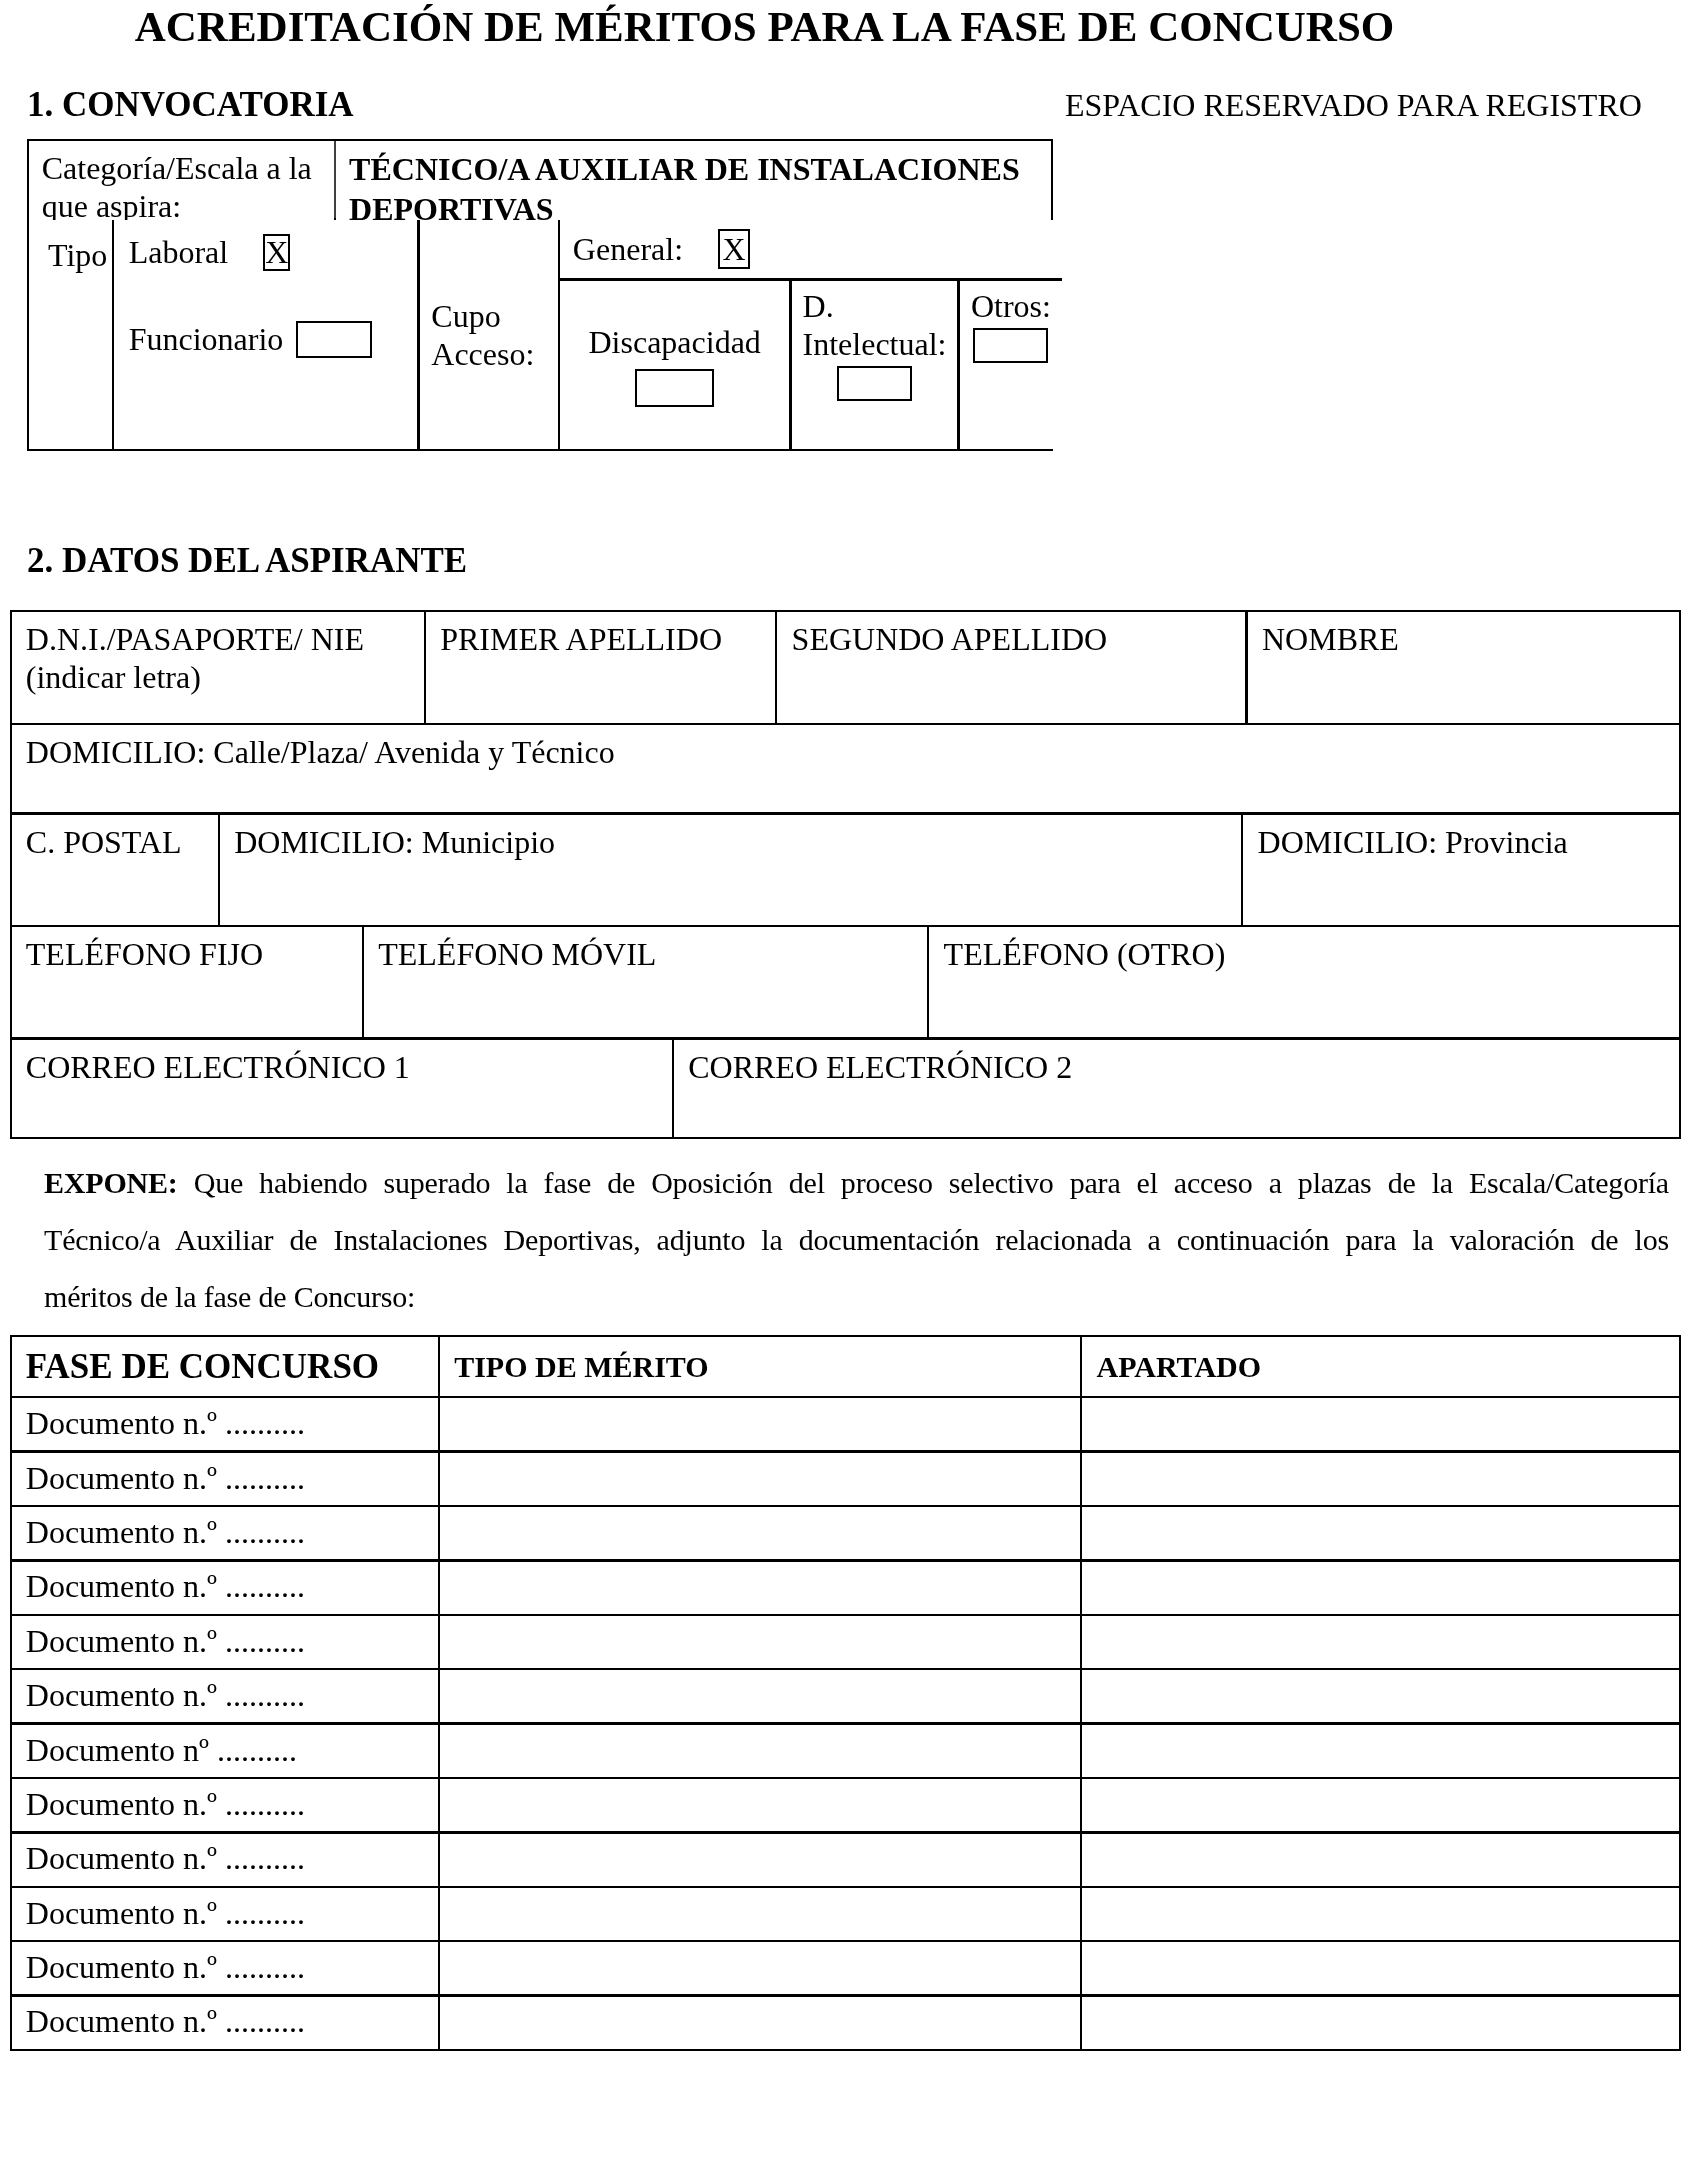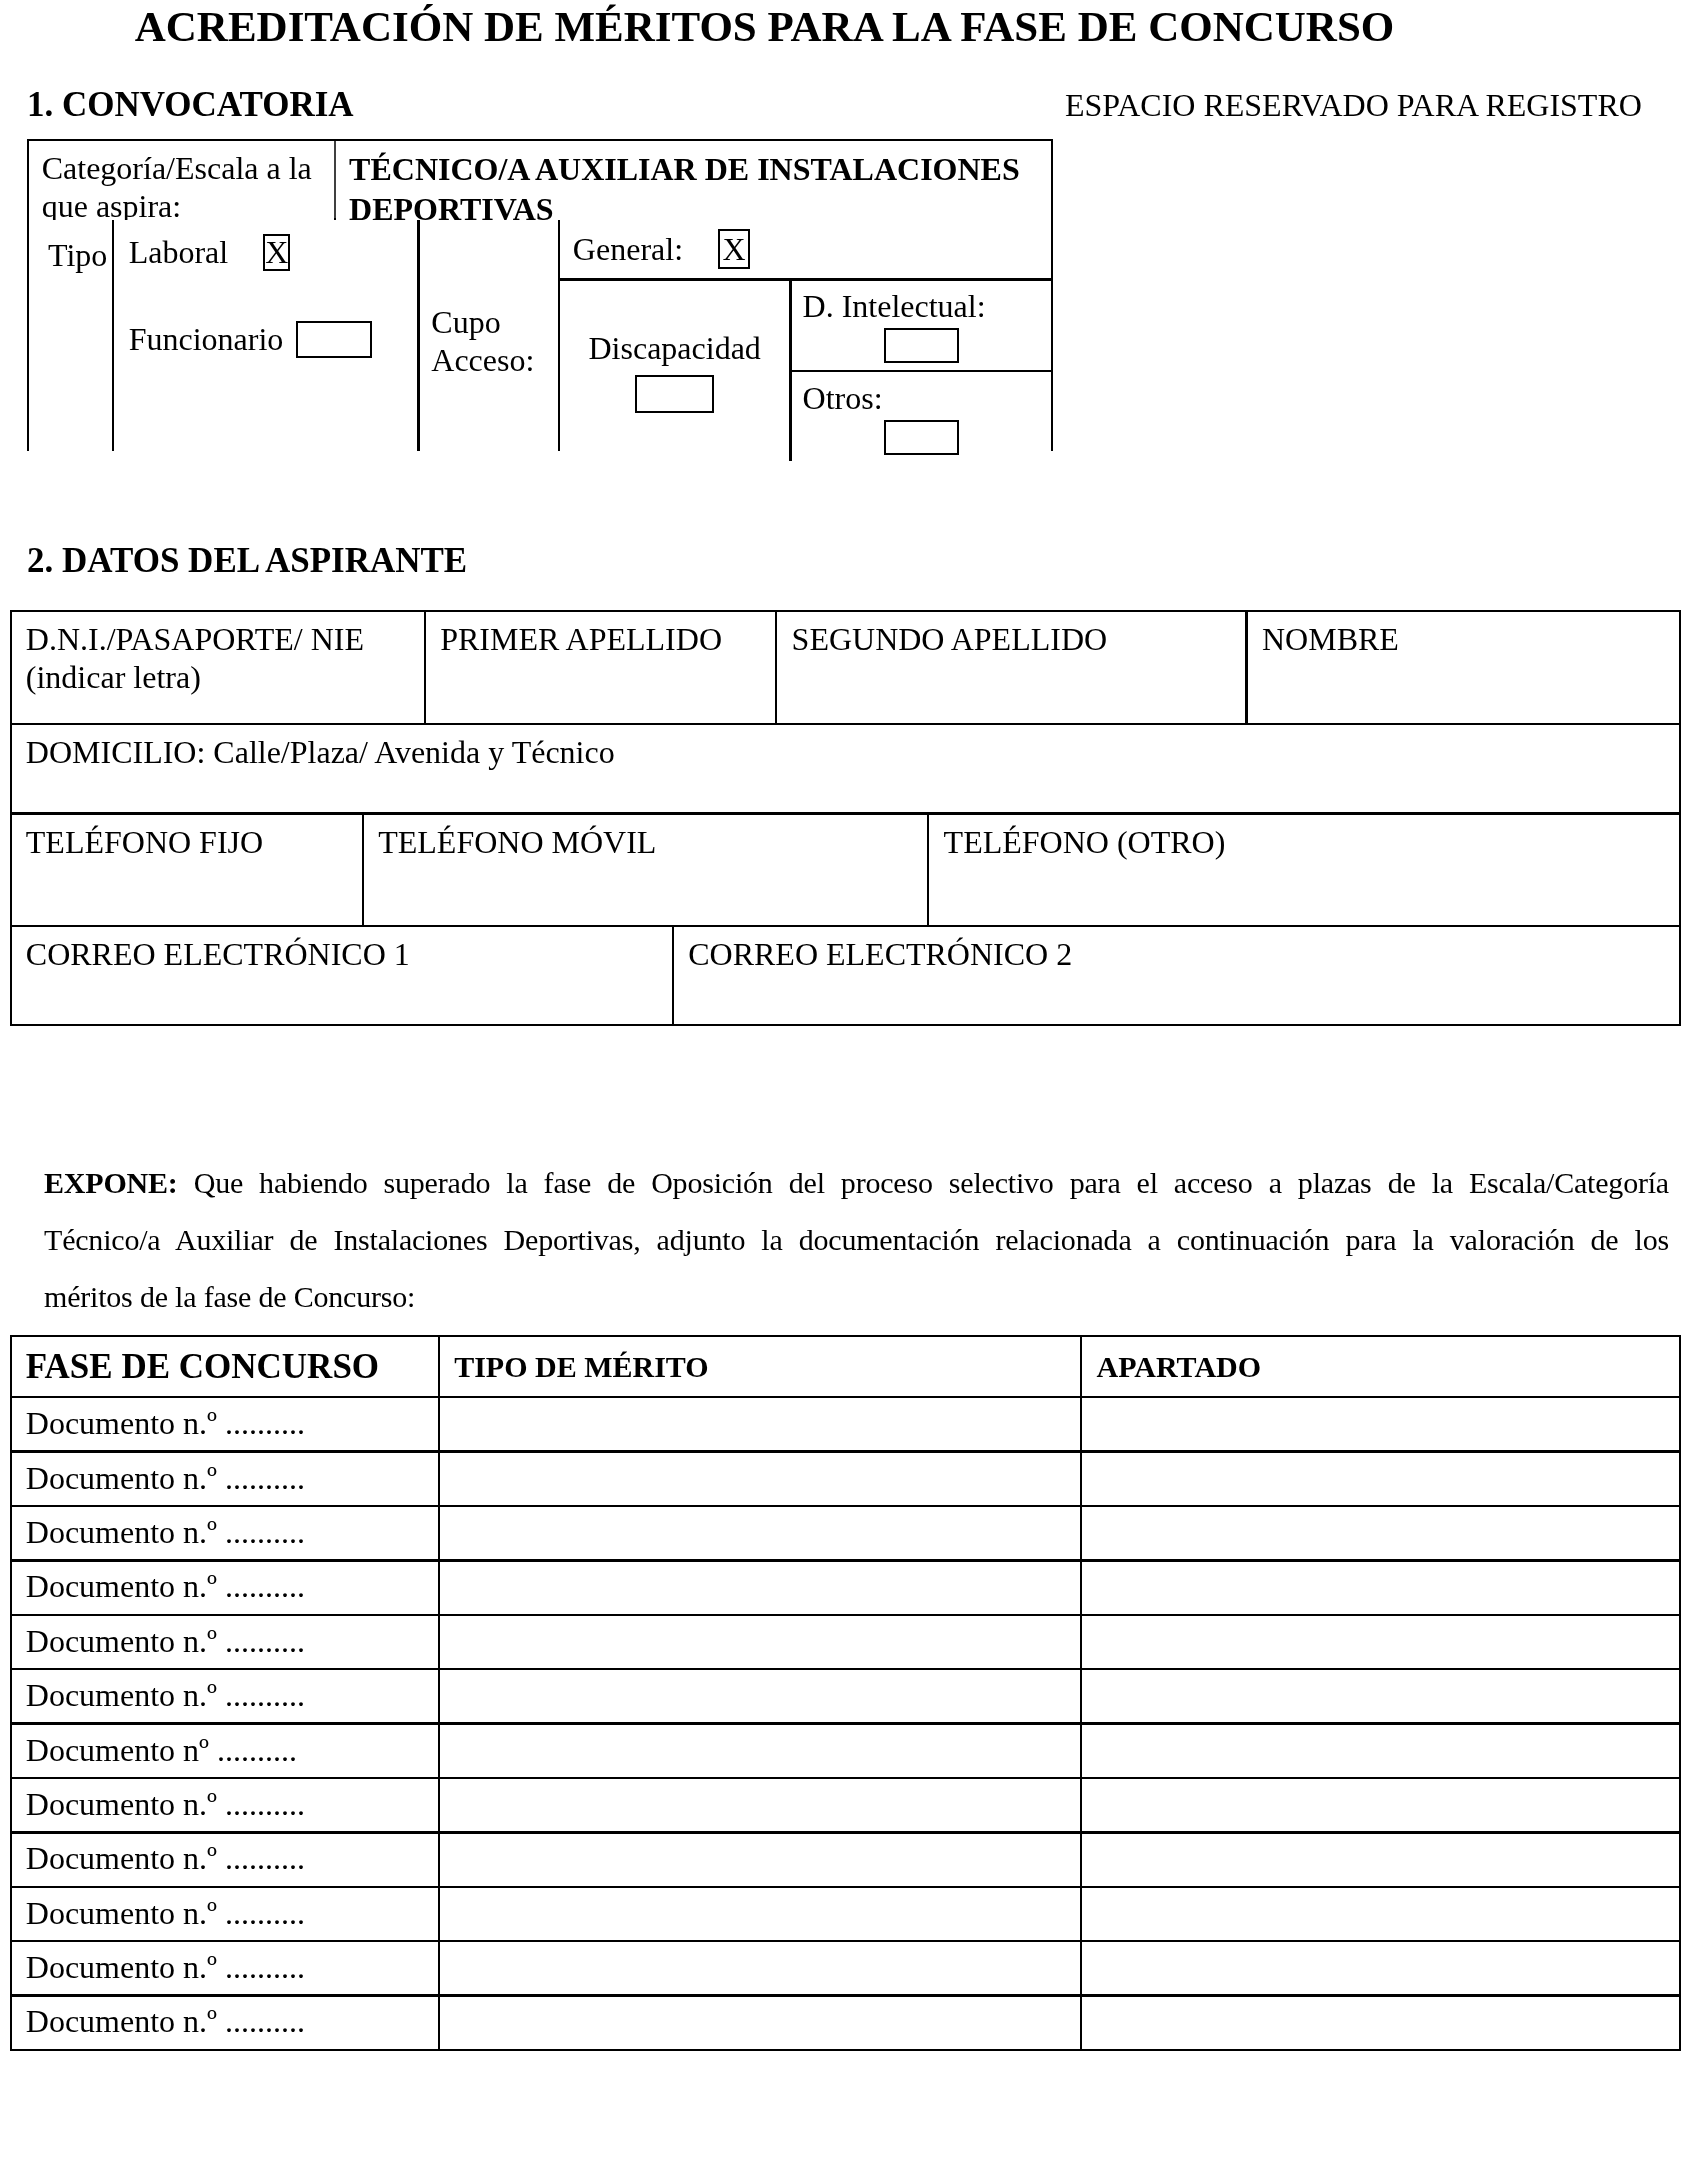--- a/index.html
+++ b/index.html
@@ -24,21 +24,21 @@
   .pad{padding:8px 12.7px;}
 
   
   .t1{left:27px;top:139px;width:1022px;display:flex;flex-direction:column;gap:2.4px;}
   .t1row1{display:grid;grid-template-columns:305px 1fr;gap:2.4px;height:77px;background:#404040;}
   .t1row2{display:grid;grid-template-columns:83px 303px 138px 1fr;gap:2.4px;height:229px;background:#000;}
   .t1 .catval{font-weight:bold;font-size:32px;line-height:40px;}
   .rsec{background:#000;display:flex;flex-direction:column;gap:2.4px;}
   .generalrow{height:58px;display:flex;align-items:center;gap:35px;padding-left:12.7px;}
   .rsplit{flex:1;display:grid;grid-template-columns:229px 1fr;gap:2.4px;background:#000;}
-  .rstack{background:#000;display:flex;flex-direction:column;gap:2.4px;}
+  .rstack{background:#000;display:flex;flex-direction:row;gap:2.4px;}
   .rstack .cell{flex:1;}
   .lab-line{display:flex;align-items:center;gap:35px;}
   .fun-line{display:flex;align-items:center;gap:12.7px;margin-top:49px;}
   .cupo{display:flex;align-items:center;justify-content:center;text-align:left;}
   .discap{display:flex;flex-direction:column;align-items:center;justify-content:center;gap:8px;}
   .ckbox{box-sizing:border-box;border:2.4px solid #000;background:#fff;display:flex;align-items:center;justify-content:center;font-size:32px;}
   .ck-x-sm{width:27px;height:37px;}
   .ck-x-lg{width:32px;height:40px;}
   .ck-wide{width:76px;height:37px;}
   .ck-d{width:79px;height:38px;}
@@ -139,20 +139,25 @@
   <div class="abs tblock t2">
     <div class="r r1">
       <div class="cell"><span>D.N.I./PASAPORTE/ NIE (indicar letra)</span></div>
       <div class="cell"><span>PRIMER APELLIDO</span></div>
       <div class="cell"><span>SEGUNDO APELLIDO</span></div>
       <div class="cell"><span>NOMBRE</span></div>
     </div>
     <div class="r r2">
       <div class="cell"><span>DOMICILIO: Calle/Plaza/ Avenida y Técnico</span></div>
     </div>
+    <div class="r r3">
+      <div class="cell"><span>C. POSTAL</span></div>
+      <div class="cell"><span>DOMICILIO: Municipio</span></div>
+      <div class="cell"><span>DOMICILIO: Provincia</span></div>
+    </div>
     <div class="r r4">
       <div class="cell"><span>TELÉFONO FIJO</span></div>
       <div class="cell"><span>TELÉFONO MÓVIL</span></div>
       <div class="cell"><span>TELÉFONO (OTRO)</span></div>
     </div>
     <div class="r r5">
       <div class="cell"><span>CORREO ELECTRÓNICO 1</span></div>
       <div class="cell"><span>CORREO ELECTRÓNICO 2</span></div>
     </div>
   </div>

